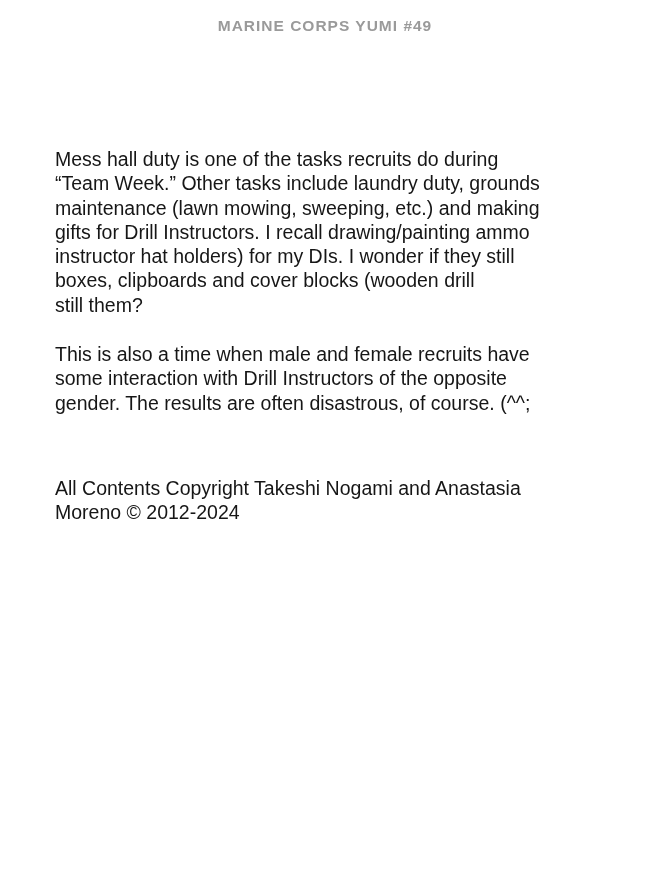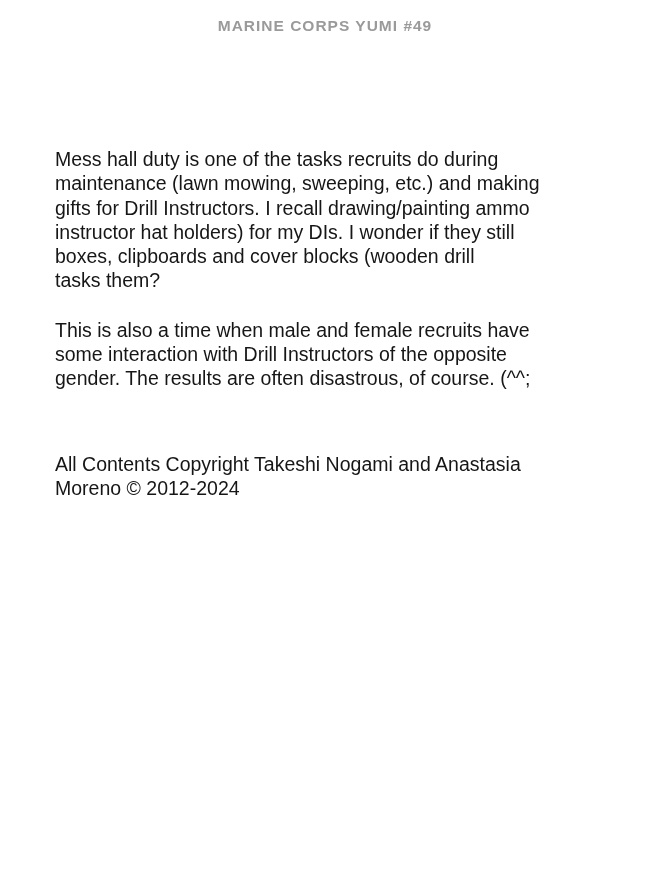--- a/index.html
+++ b/index.html
@@ -42,25 +42,26 @@
 </style>
 </head>
 <body>
 
 <div class="page">
   <div class="header-title">MARINE CORPS YUMI #49</div>
 
   <div class="body-text">
     <div class="para gap-1">
         <div class="line">Mess hall duty is one of the tasks recruits do during</div>
+        <div class="line">“Team Week.” Other tasks include laundry duty, grounds</div>
         <div class="line">maintenance (lawn mowing, sweeping, etc.) and making</div>
         <div class="line">gifts for Drill Instructors. I recall drawing/painting ammo</div>
         <div class="line">instructor hat holders) for my DIs. I wonder if they still</div>
         <div class="line">boxes, clipboards and cover blocks (wooden drill</div>
-        <div class="line">tasks them?</div>
+        <div class="line">still them?</div>
       </div>
     <div class="para gap-2">
         <div class="line">This is also a time when male and female recruits have</div>
         <div class="line">some interaction with Drill Instructors of the opposite</div>
         <div class="line">gender. The results are often disastrous, of course. (^^;</div>
       </div>
     <div class="para">
         <div class="line">All Contents Copyright Takeshi Nogami and Anastasia</div>
         <div class="line">Moreno © 2012-2024</div>
       </div>

